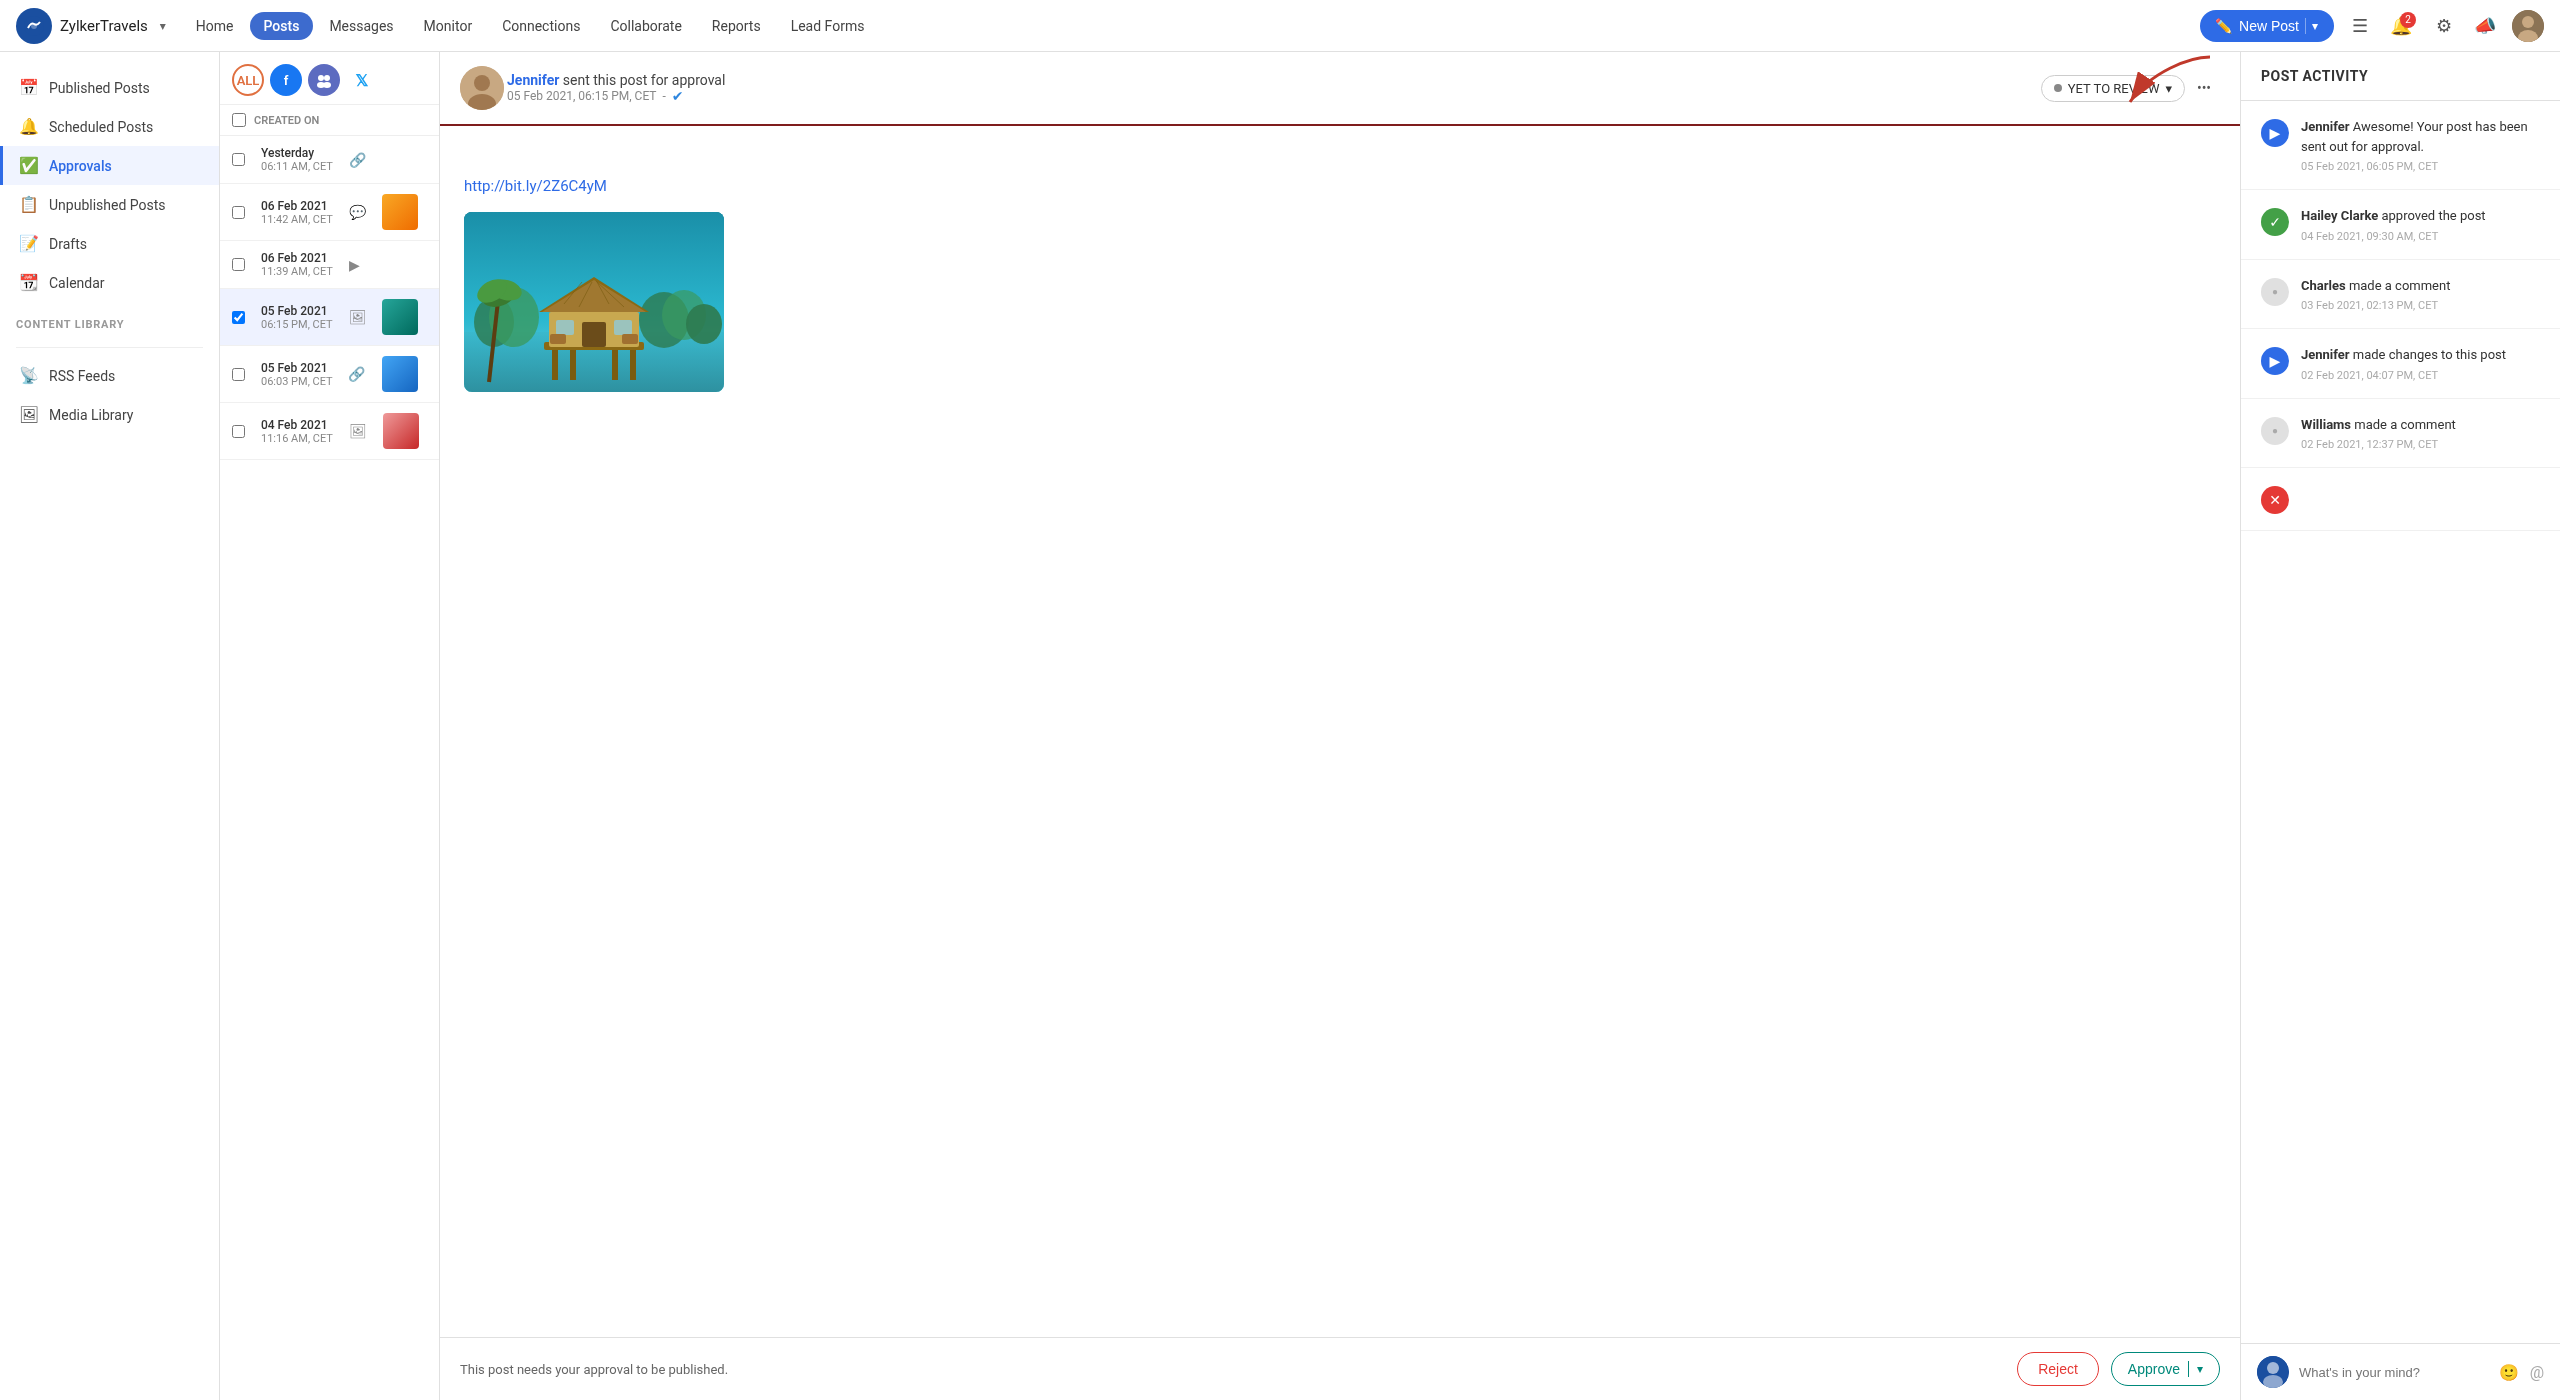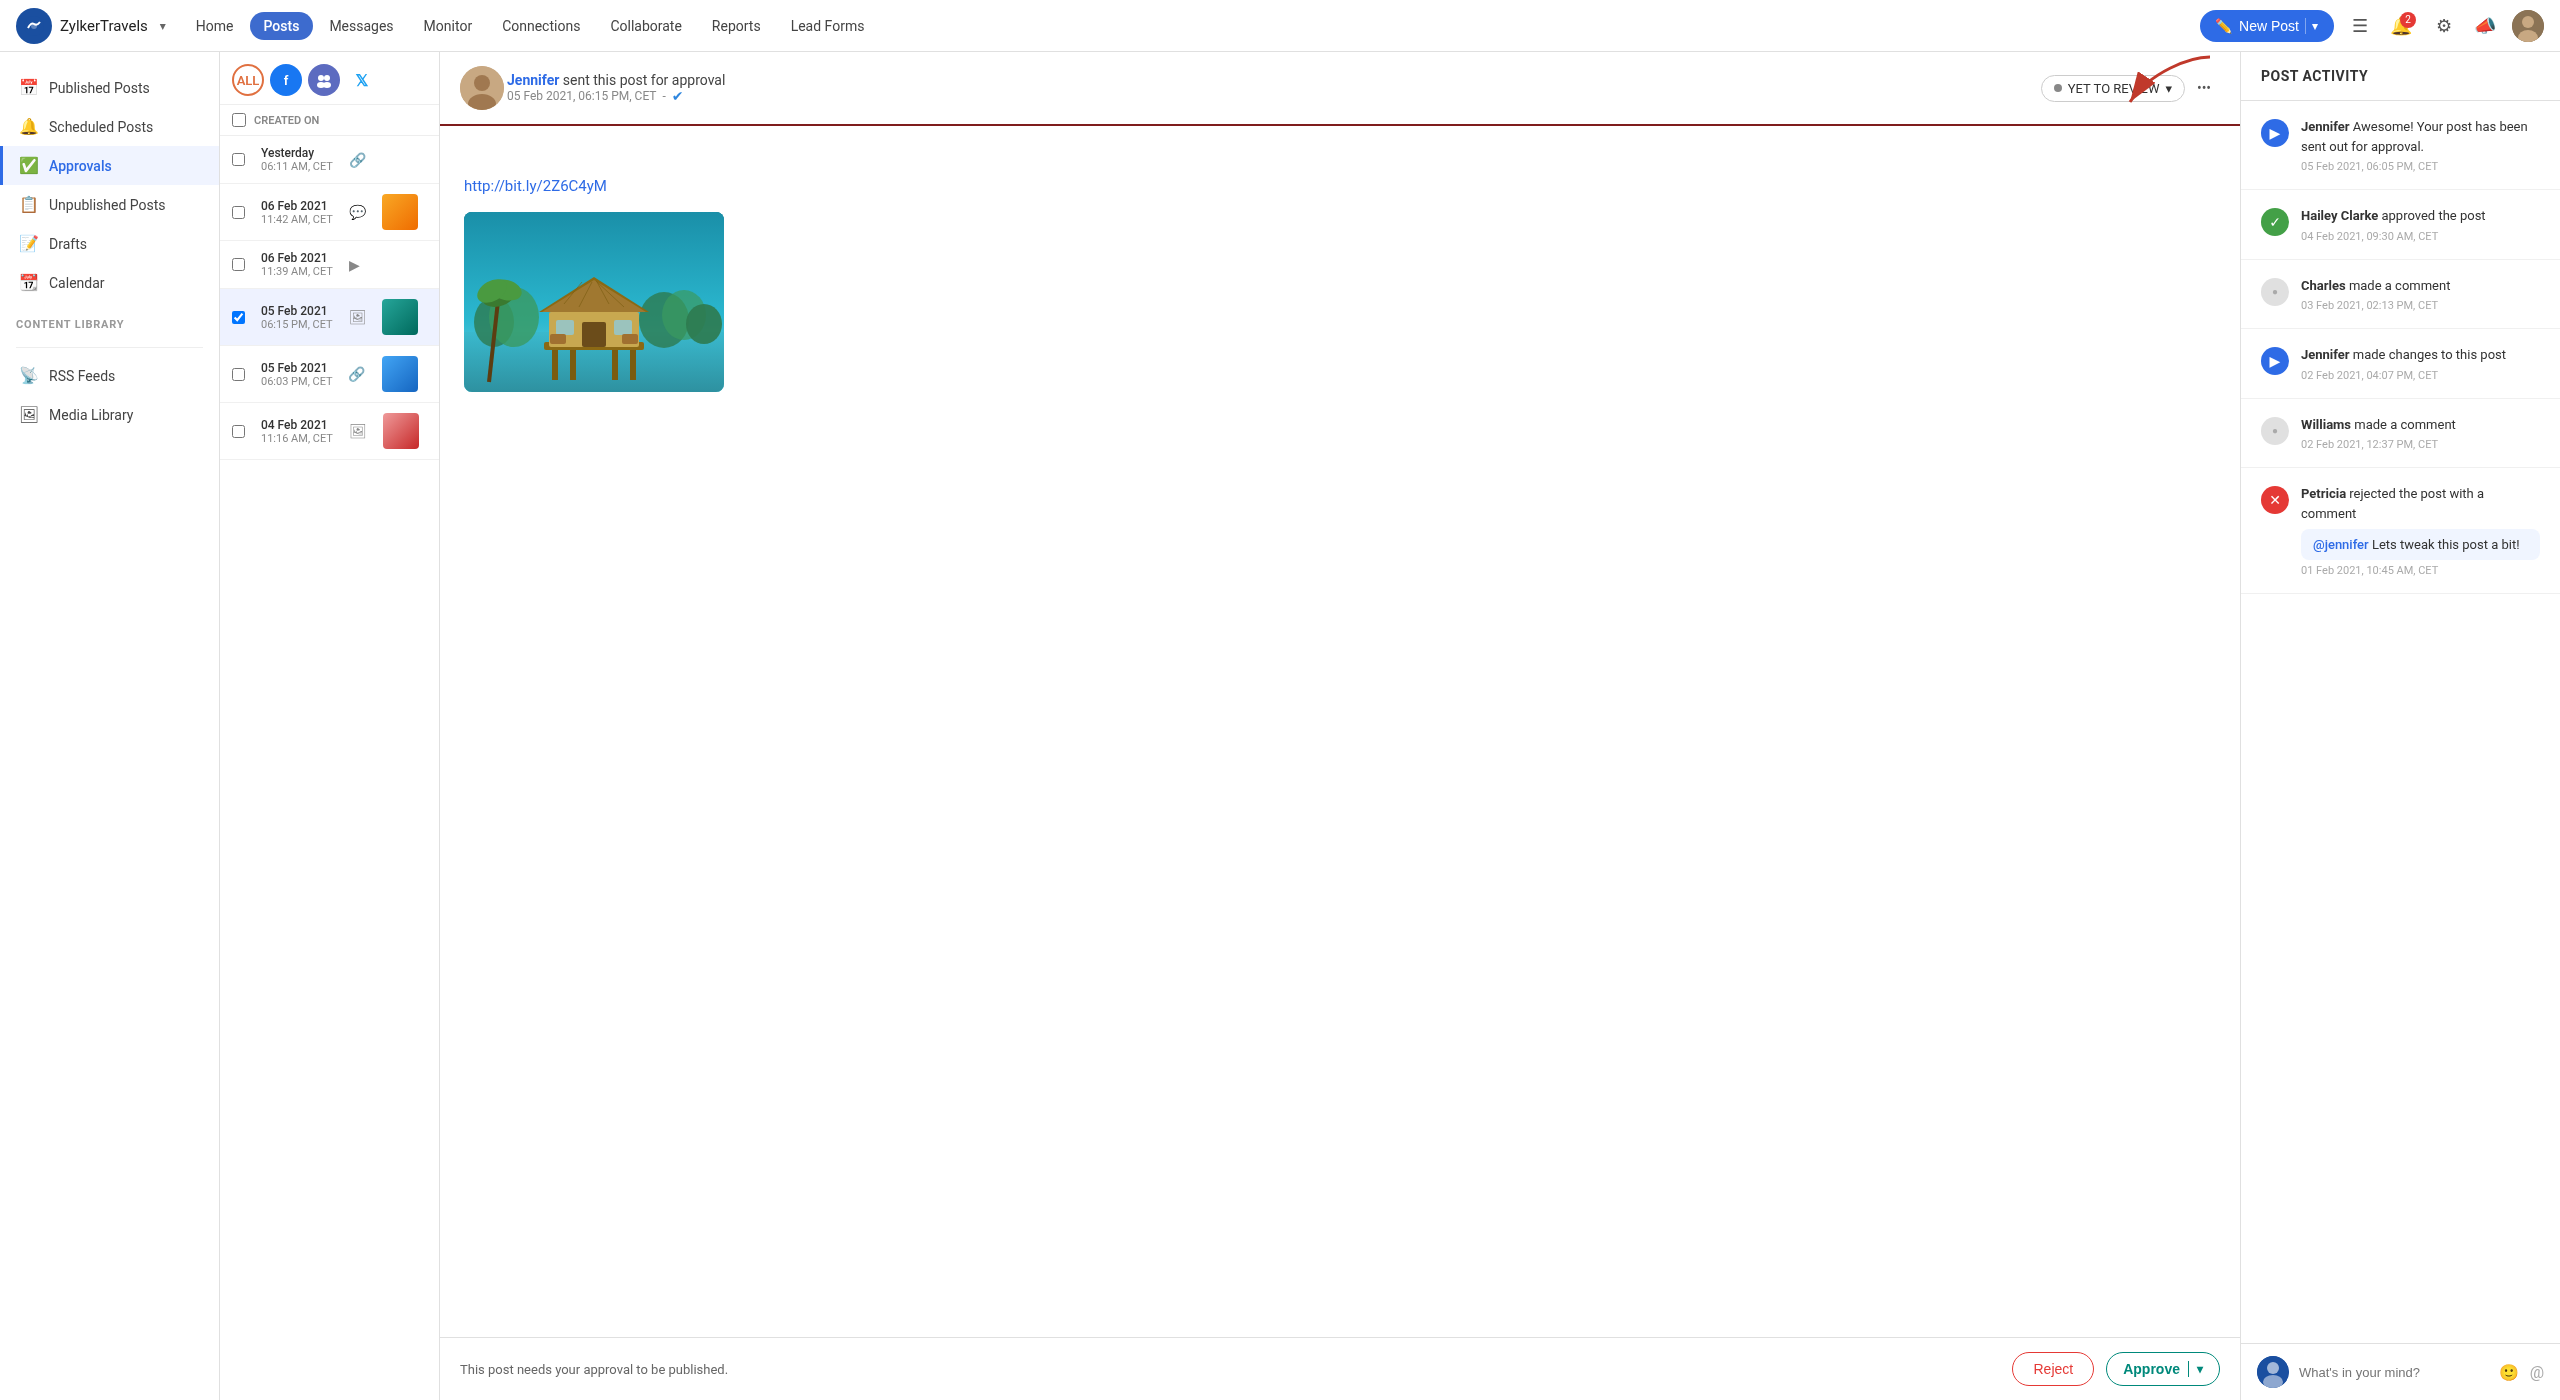--- a/index.html
+++ b/index.html
@@ -64,21 +64,21 @@
     .status-badge .dot { width: 8px; height: 8px; border-radius: 50%; background: #888; }
     .more-btn { width: 32px; height: 32px; display: flex; align-items: center; justify-content: center; cursor: pointer; color: #555; border-radius: 50%; }
     .post-body { flex: 1; padding: 24px; overflow-y: auto; background: #fff; }
     .post-text { font-size: 15px; line-height: 1.6; color: #222; margin-bottom: 14px; }
     .post-link { color: #2e6be6; text-decoration: none; }
     .post-image { width: 260px; height: 180px; border-radius: 8px; object-fit: cover; background: linear-gradient(135deg, #2193b0, #6dd5ed); overflow: hidden; }
     .post-image-inner { width: 100%; height: 100%; background: linear-gradient(to bottom, #1a7a8a 0%, #3a9fb5 40%, #5cbfd4 70%, #87d4e0 100%); position: relative; }
     .post-footer { display: flex; align-items: center; padding: 14px 20px; background: #fff; border-top: 1px solid #e0e0e0; gap: 12px; }
     .footer-text { flex: 1; color: #666; font-size: 13px; }
     .reject-btn { border: 1.5px solid #e53935; color: #e53935; background: #fff; border-radius: 20px; padding: 8px 20px; cursor: pointer; font-size: 14px; font-weight: 500; }
-    .approve-btn { display: flex; align-items: center; gap: 0; background: #fff; border: 1.5px solid #00897b; color: #00897b; border-radius: 20px; padding: 8px 16px; cursor: pointer; font-size: 14px; font-weight: 700; }
+    .approve-btn { display: flex; align-items: center; gap: 0; background: #fff; border: 1.5px solid #00897b; color: #00897b; border-radius: 20px; padding: 8px 16px; cursor: pointer; font-size: 14px; font-weight: 400; }
     .approve-divider { width: 1px; height: 16px; background: #00897b; margin: 0 8px; }
     .approve-chevron { font-size: 12px; }
 
     
     .right-panel { width: 320px; background: #fff; border-left: 1px solid #e0e0e0; flex-shrink: 0; display: flex; flex-direction: column; overflow: hidden; }
     .right-panel-header { padding: 16px 20px; border-bottom: 1px solid #e0e0e0; font-weight: 700; font-size: 14px; color: #333; letter-spacing: 0.5px; }
     .activity-list { flex: 1; overflow-y: auto; padding: 0; }
     .activity-item { display: flex; gap: 12px; padding: 16px 20px; border-bottom: 1px solid #f0f0f0; }
     .activity-icon { width: 28px; height: 28px; border-radius: 50%; flex-shrink: 0; display: flex; align-items: center; justify-content: center; font-size: 14px; margin-top: 2px; }
     .activity-icon.blue { background: #2e6be6; color: #fff; }
@@ -441,30 +441,20 @@
         <div class="activity-body">
           <div class="activity-text">
             <strong>Williams</strong><span> made a comment</span>
           </div>
           <div class="activity-time">02 Feb 2021, 12:37 PM, CET</div>
         </div>
       </div>
 
       <div class="activity-item">
         <div class="activity-icon red">✕</div>
-        <div class="activity-body">
-          <div class="activity-text">
-            <strong>Petricia</strong><span> rejected the post with a comment</span>
-          </div>
-          <div class="comment-bubble">
-            <span class="comment-mention">@jennifer</span>
-            <span>Lets tweak this post a bit!</span>
-          </div>
-          <div class="activity-time">01 Feb 2021, 10:45 AM, CET</div>
-        </div>
       </div>
     </div>
 
     <div class="comment-input-area">
       <div class="comment-avatar">
         <svg width="32" height="32" viewBox="0 0 32 32">
             <circle cx="16" cy="16" r="16" fill="#1a4fa0"></circle>
             <circle cx="16" cy="12" r="6" fill="white" opacity="0.6"></circle>
             <ellipse cx="16" cy="26" rx="10" ry="7" fill="white" opacity="0.5"></ellipse>
           </svg>

